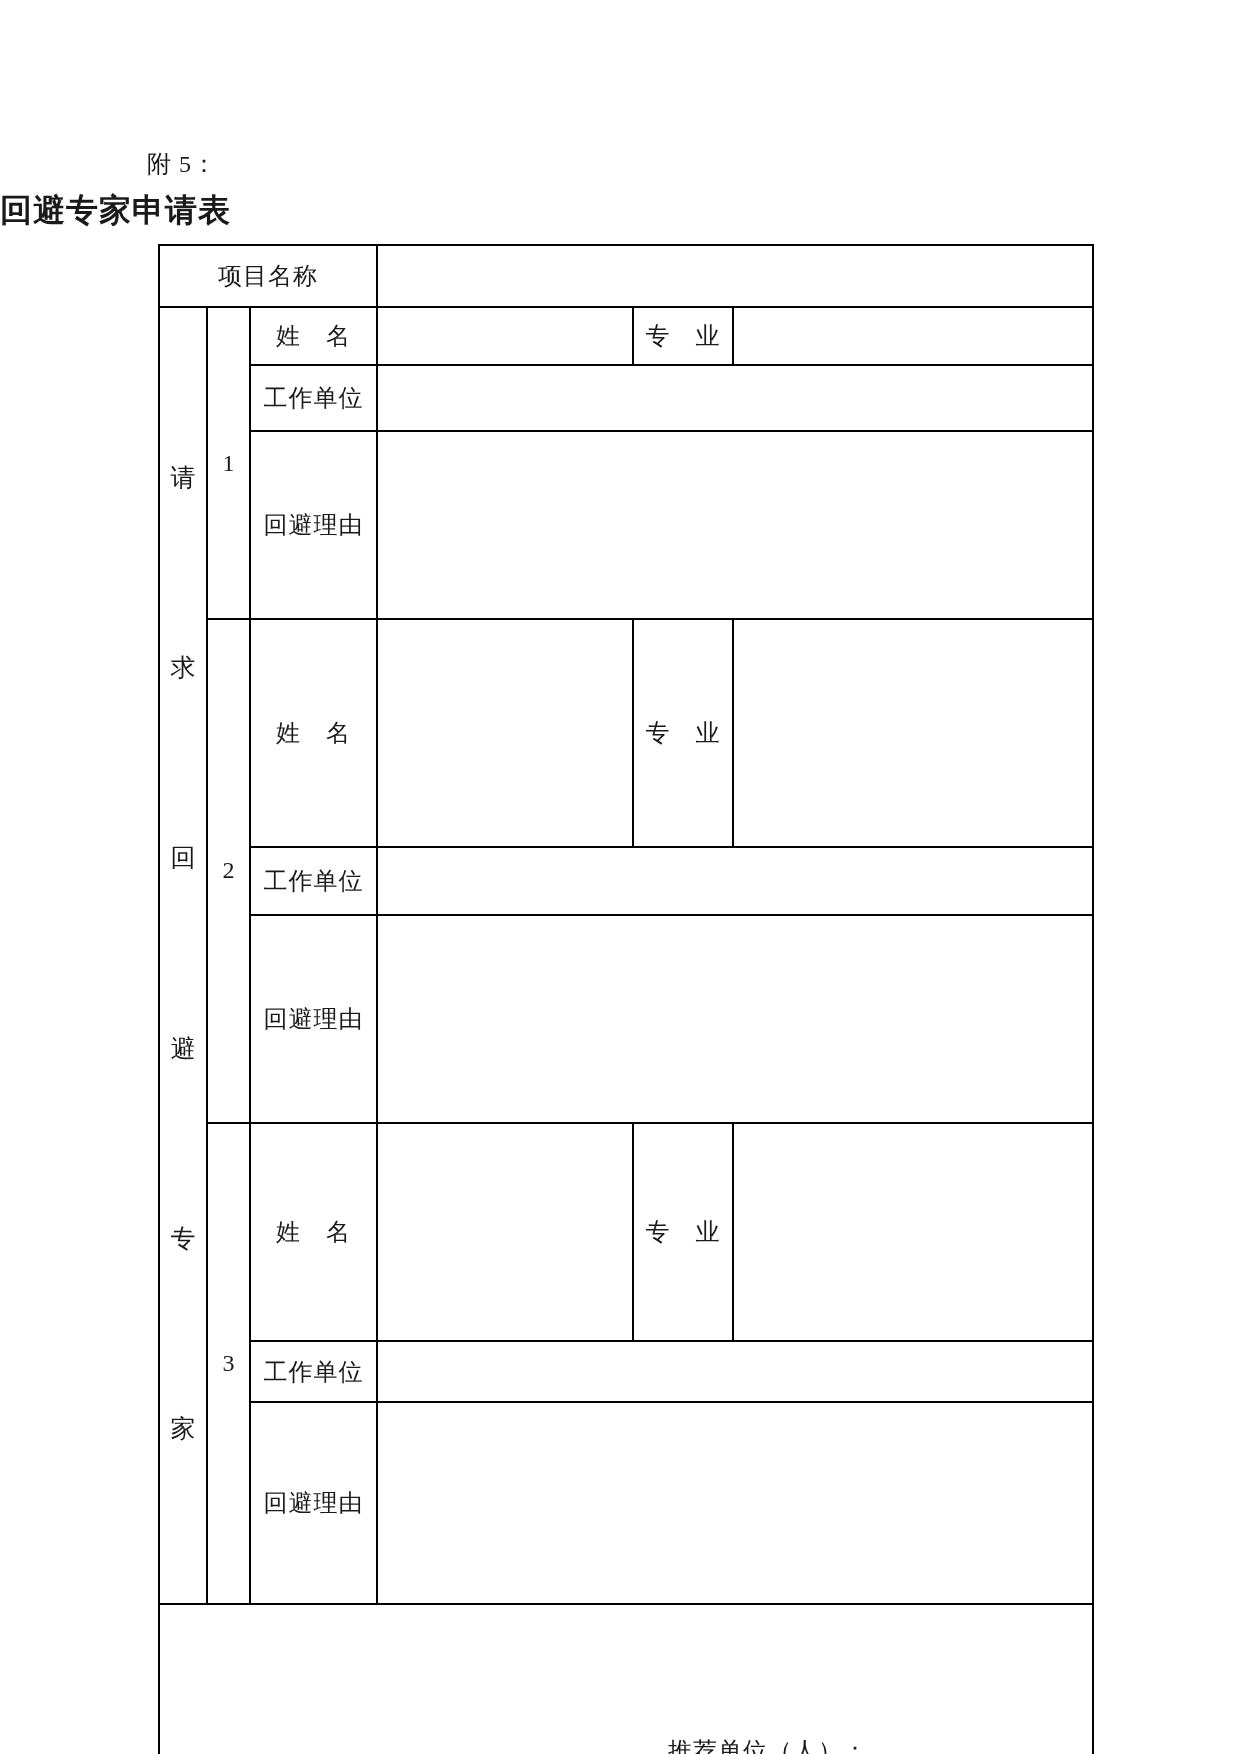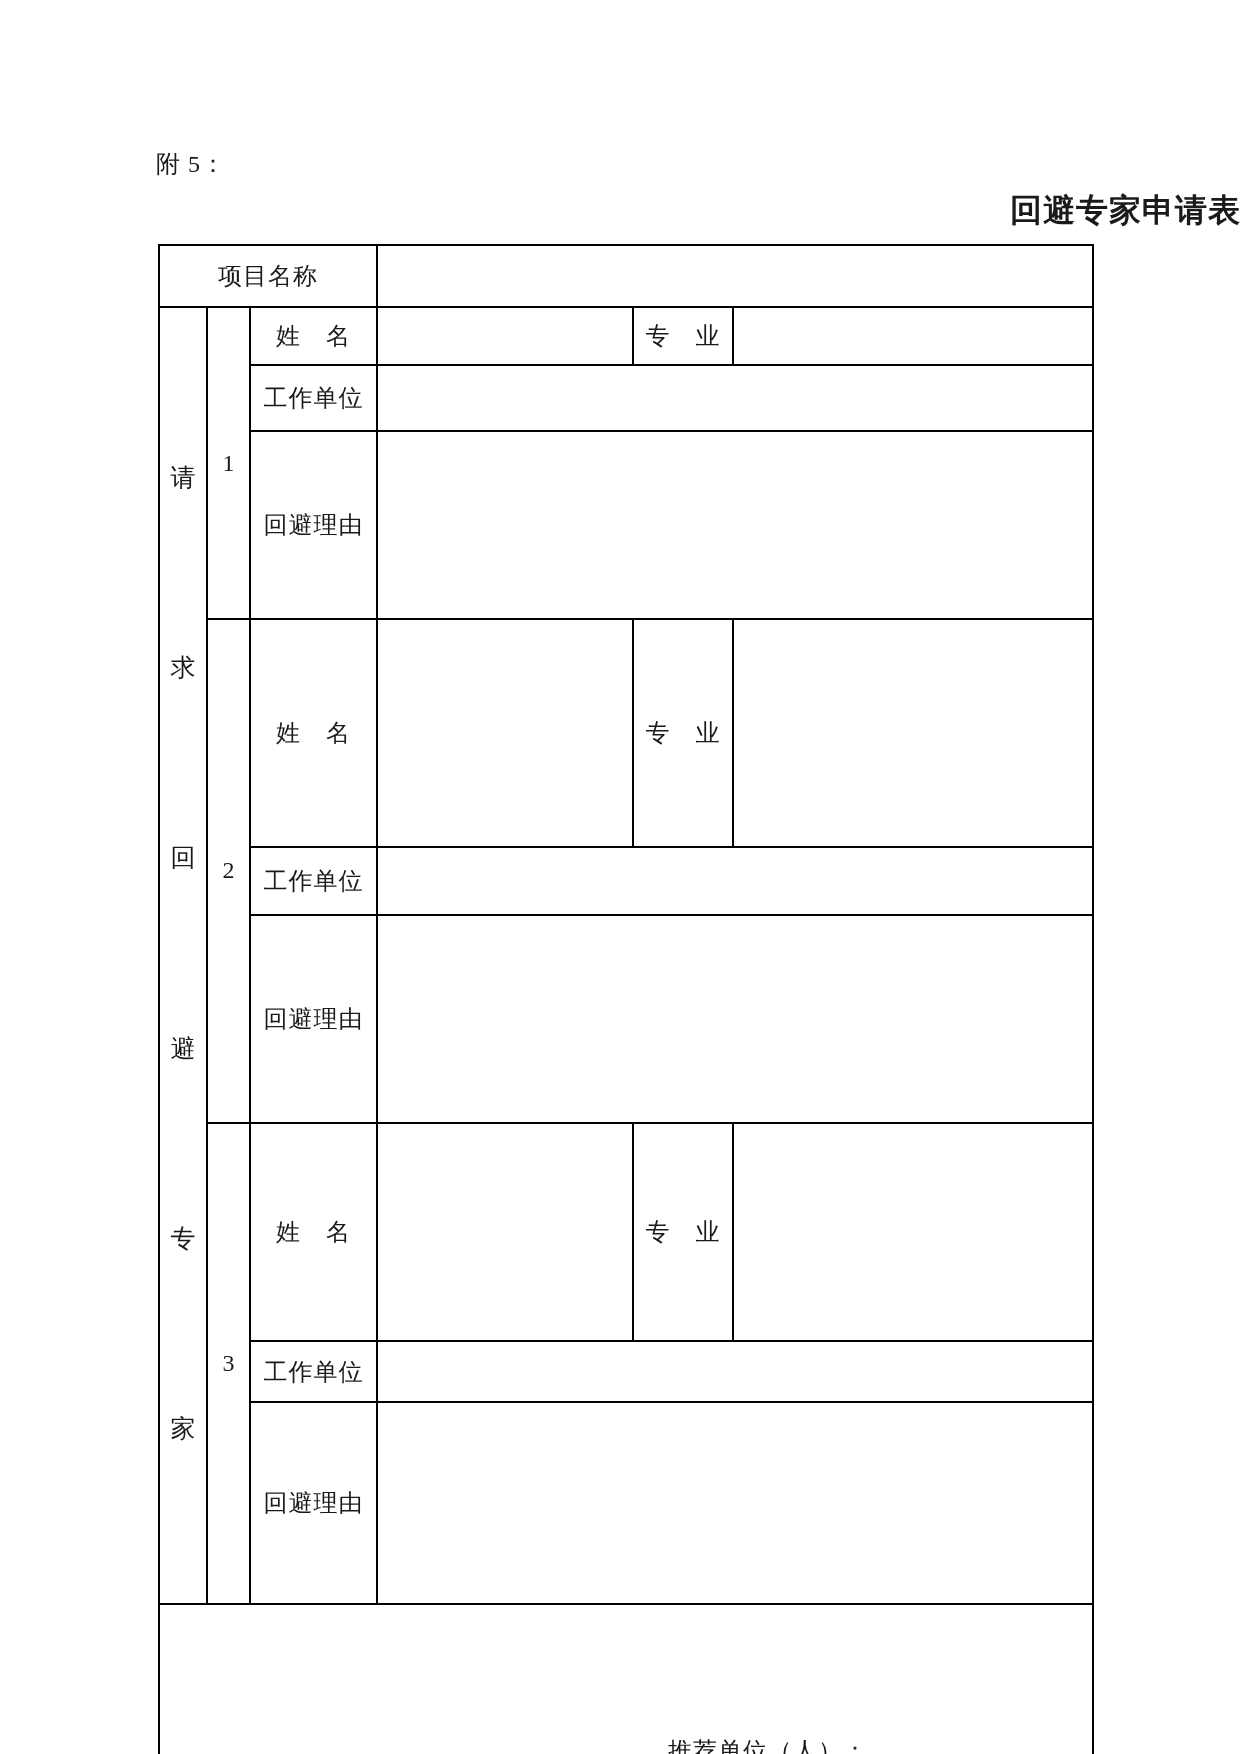--- a/index.html
+++ b/index.html
@@ -14,28 +14,27 @@
     font-family: "Liberation Serif", "DejaVu Serif", serif;
     color: #1a1a1a;
   }
   .attachment-label {
     position: absolute;
     left: 147px;
     top: 148px;
     font-size: 24px;
     letter-spacing: 1px;
     white-space: nowrap;
-    margin-left: 9px;
   }
   .doc-title {
     position: absolute;
     left: 0;
     top: 189px;
     width: 100%;
-    text-align: right;
+    text-align: left;
     font-family: "DejaVu Sans", "Liberation Sans", sans-serif;
     font-weight: bold;
     font-size: 32px;
     letter-spacing: 1px;
   }
   table.form-table {
     position: absolute;
     left: 158px;
     top: 244px;
     border-collapse: collapse;

